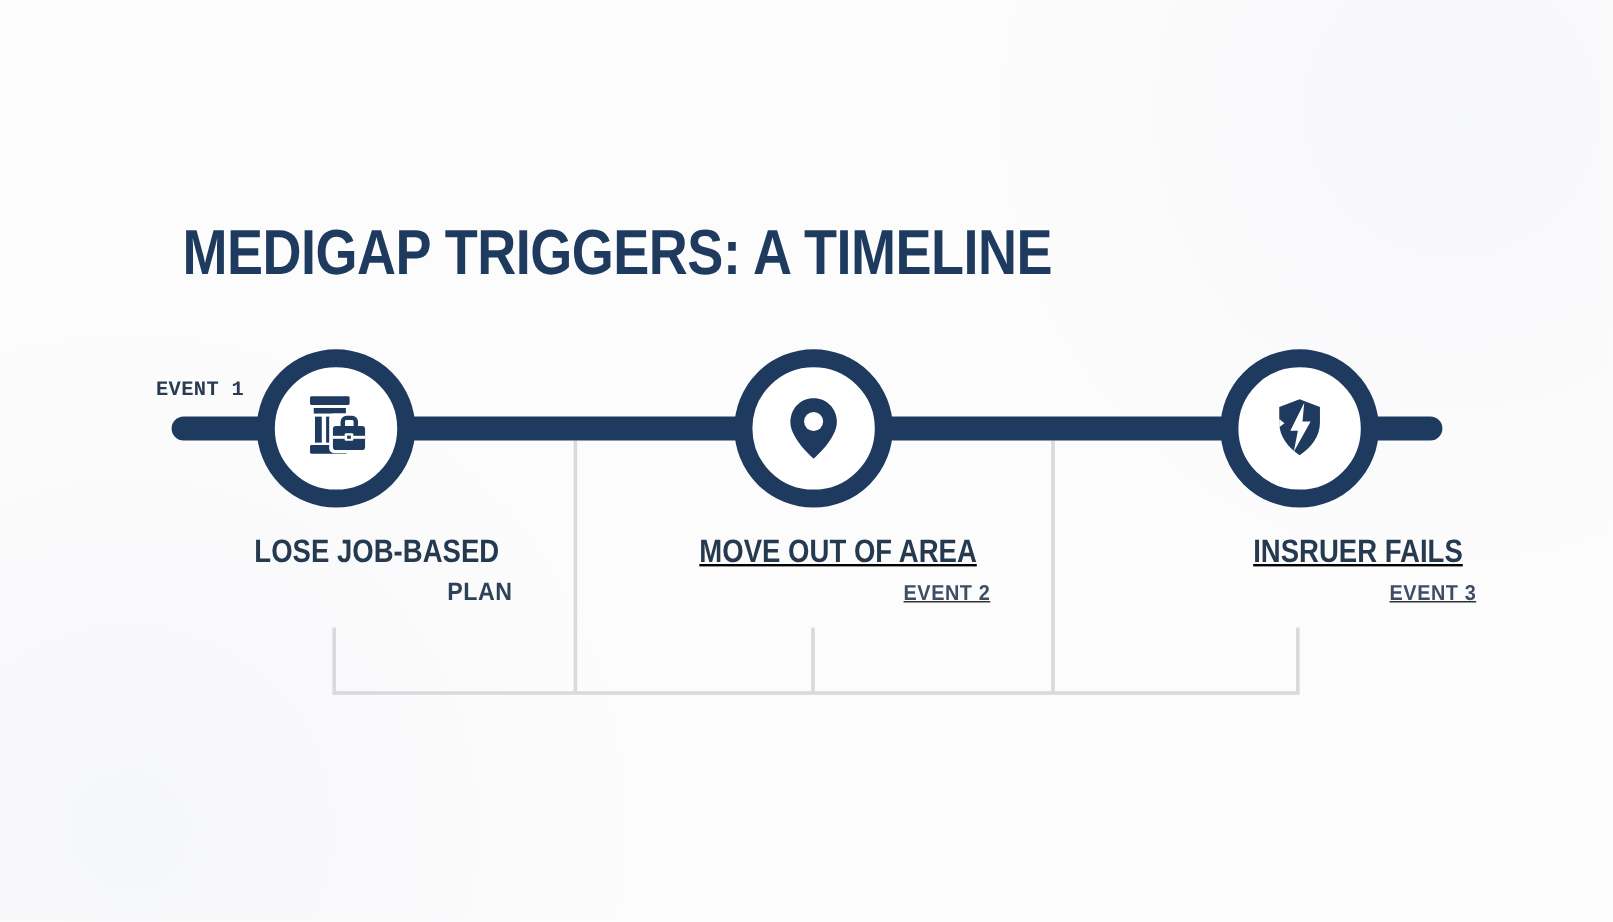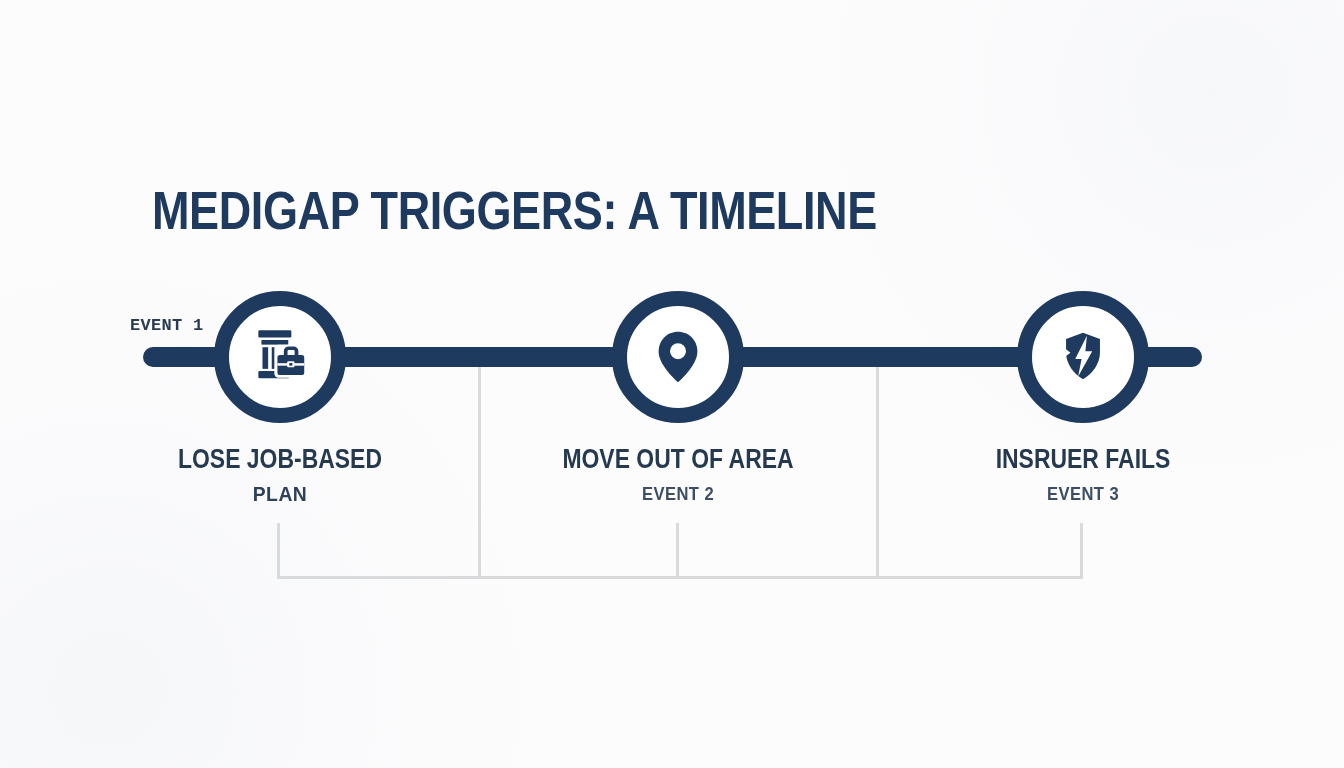--- a/index.html
+++ b/index.html
@@ -49,25 +49,25 @@
 
   .connector{position:absolute;background:var(--gray);z-index:0;}
   .v-div-1{left:478px;top:367px;width:3px;height:211px;}
   .v-div-2{left:876px;top:367px;width:3px;height:211px;}
   .stub-1{left:277px;top:523px;width:3px;height:55px;}
   .stub-2{left:676px;top:523px;width:3px;height:55px;}
   .stub-3{left:1080px;top:523px;width:3px;height:55px;}
   .h-line{left:277px;top:576px;width:806px;height:3px;}
 
   .event-col{
-    position:absolute;top:444px;width:320px;text-align:center;z-index:3;
+    position:absolute;top:444px;width:320px;text-align:right;z-index:3;
   }
   .col-1{left:120px;}
-  .col-2{left:518px;}
-  .col-3{left:923px;}
+  .col-2{left:518px;text-decoration:underline;}
+  .col-3{left:923px;text-decoration:underline;}
   .event-title{
     font-size:27px;font-weight:bold;color:var(--label);
     letter-spacing:0px;white-space:nowrap;
     transform:scaleX(0.85);transform-origin:center top;
   }
   .event-sub{
     margin-top:9px;font-size:18px;font-weight:bold;color:var(--sublabel);
     letter-spacing:.5px;white-space:nowrap;
     transform:scaleX(0.92);transform-origin:center top;
   }

